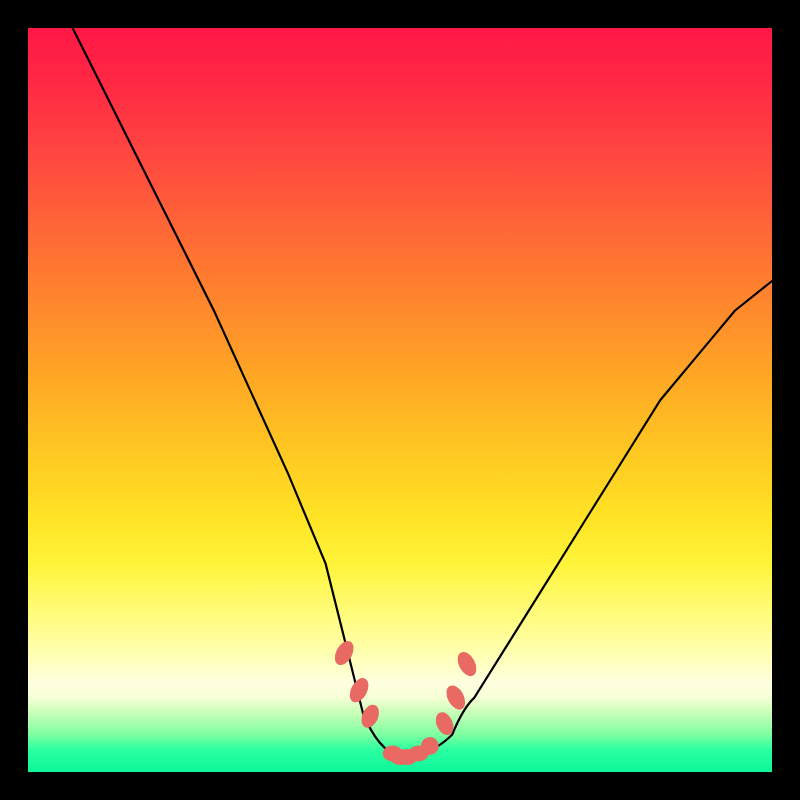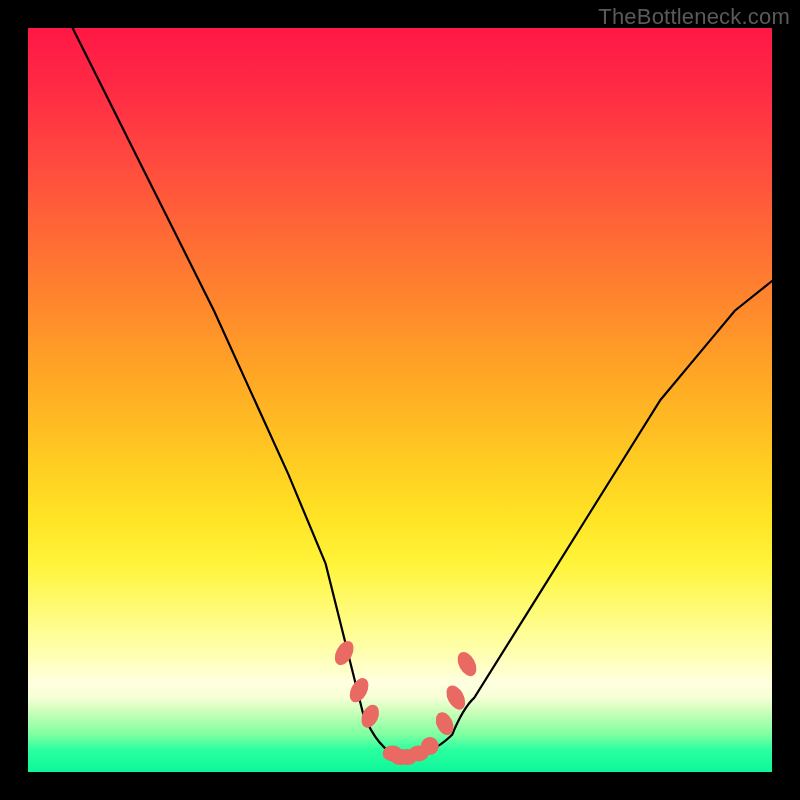--- a/index.html
+++ b/index.html
@@ -104,15 +104,14 @@
         <ellipse cx="390.6" cy="725.4" rx="10" ry="8"></ellipse>
         <ellipse cx="401.8" cy="718.0" rx="9" ry="9" transform="rotate(-18 401.8 718.0)"></ellipse>
         <ellipse cx="416.6" cy="695.6" rx="8" ry="12" transform="rotate(-24 416.6 695.6)"></ellipse>
         <ellipse cx="427.8" cy="669.6" rx="8" ry="13" transform="rotate(-28 427.8 669.6)"></ellipse>
         <ellipse cx="439.0" cy="636.1" rx="8" ry="13" transform="rotate(-28 439.0 636.1)"></ellipse>
       </g>
     </svg>
 
   </div>
 
-  <div class="watermark">TheBottleneck.com</div>
 
 </div>
 
 </body></html>

